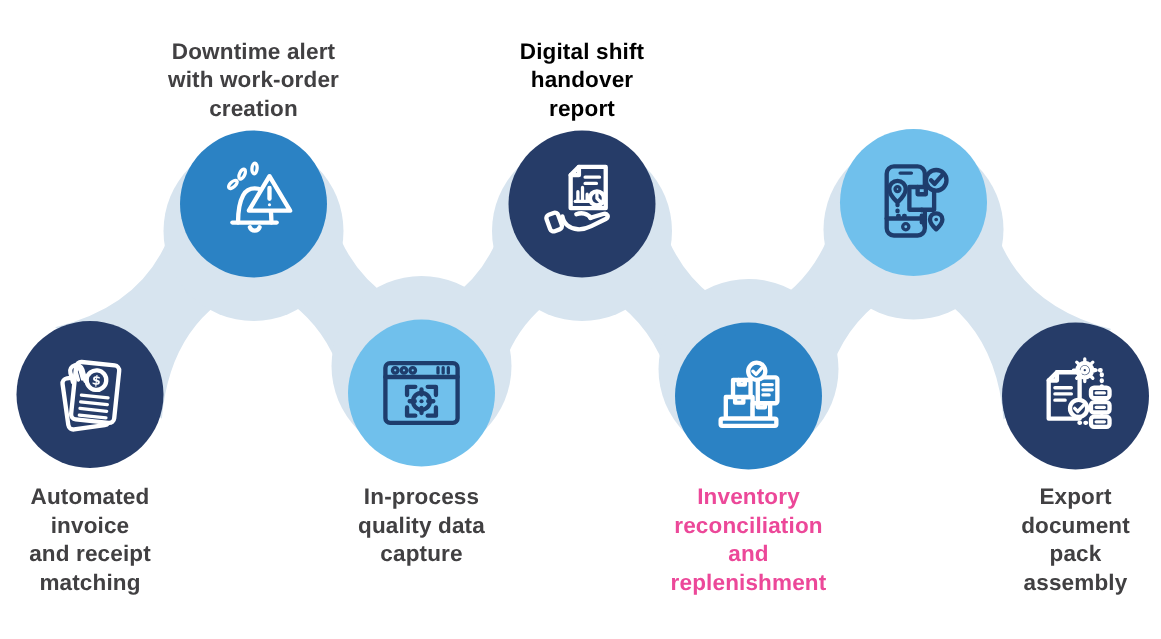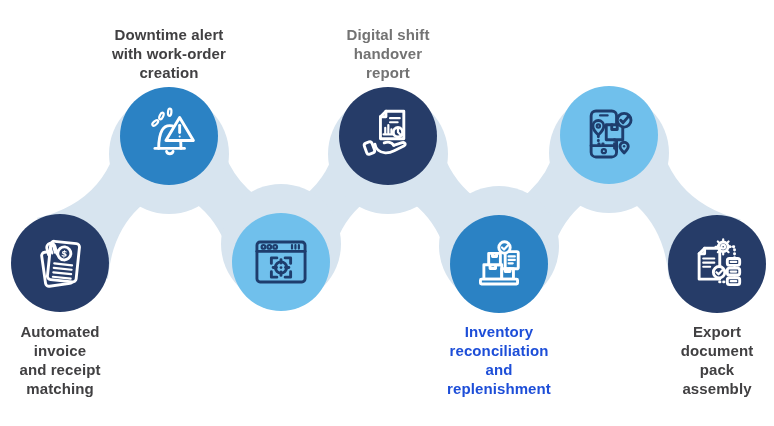--- a/index.html
+++ b/index.html
@@ -165,24 +165,27 @@
     </g>
   </svg>
 
   <div class="label bot" style="left: 60px; color: rgb(65, 64, 66);">Automated
 invoice
 and receipt
 matching</div>
   <div class="label top" style="left: 169px; color: rgb(65, 64, 66);">Downtime alert
 with work-order
 creation</div>
-  <div class="label top" style="left: 388px; color: #737373;">Digital shift
+  <div class="label bot" style="left: 281px; color: rgb(65, 64, 66);">In-process
+quality data
+capture</div>
+  <div class="label top" style="left: 388px; color: #000000;">Digital shift
 handover
 report</div>
-  <div class="label bot" style="left: 499px; color: #1d4ed8;">Inventory
+  <div class="label bot" style="left: 499px; color: #ec4899;">Inventory
 reconciliation
 and
 replenishment</div>
   <div class="label bot" style="left: 717px; color: rgb(65, 64, 66);">Export
 document
 pack
 assembly</div>
 </div>
 
 </body></html>

